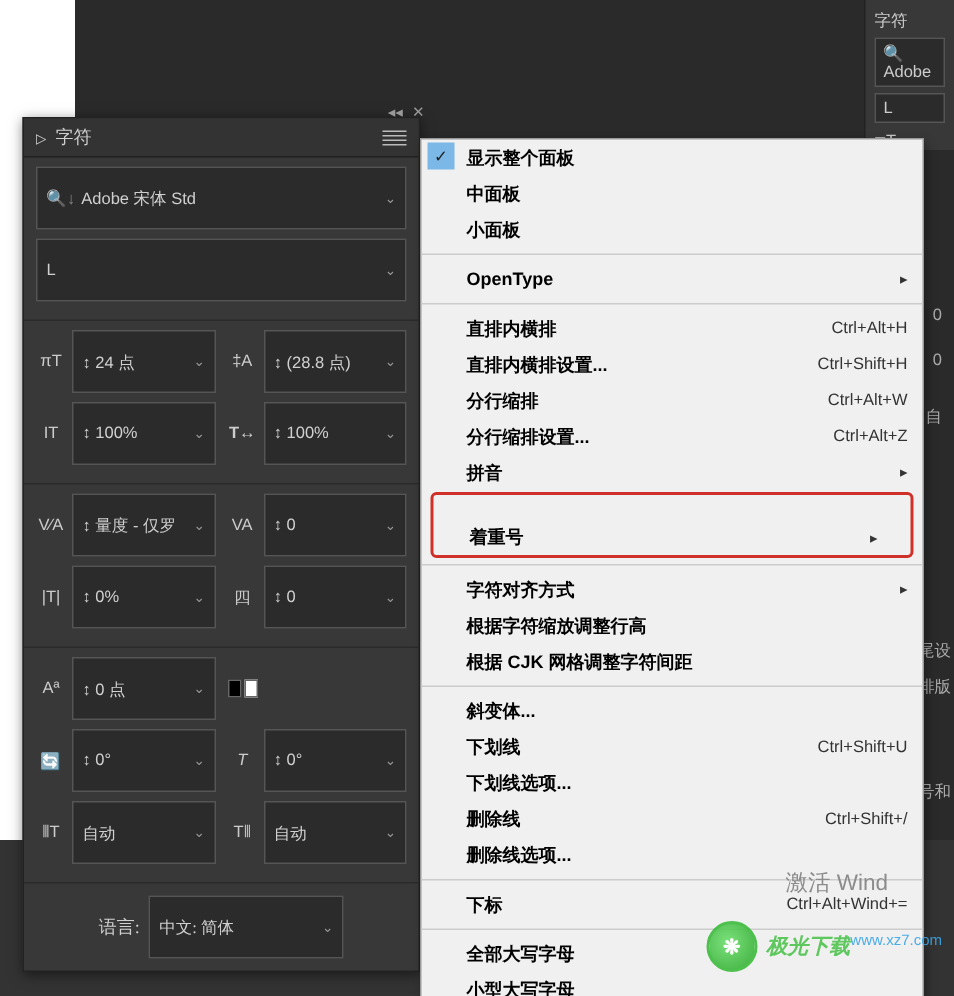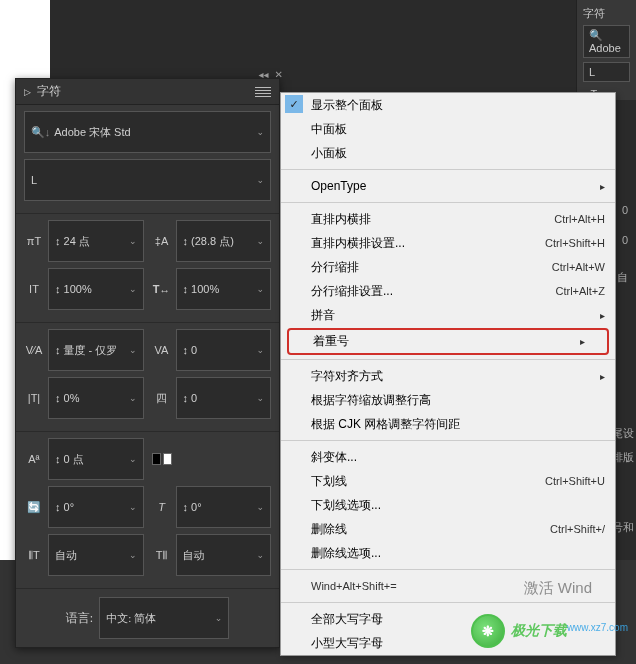--- a/index.html
+++ b/index.html
@@ -132,33 +132,33 @@
   }
   .ctx-item .check {
     position: absolute;
     left: 4px; top: 2px;
     width: 18px; height: 18px;
     background: #7bb8e8;
     color: #222;
     display: flex; align-items: center; justify-content: center;
     font-size: 11px;
   }
-  .ctx-item .label { flex: 1; }
+  .ctx-item .label { flex: 1; font-weight: bold; }
   .ctx-item .shortcut { color: #333; font-size: 11px; }
   .ctx-item .arrow { color: #333; font-size: 10px; margin-left: auto; }
   .ctx-sep {
     height: 1px;
     background: #ccc;
     margin: 4px 0;
   }
   .hl {
     border: 2px solid #d0302a;
     border-radius: 4px;
     margin: 1px 6px;
-    padding: 3px 22px 3px 24px;
+    padding: 20px 22px 3px 24px;
     height: auto;
   }
   .watermark {
     position: absolute;
     right: 8px; bottom: 16px;
     display: flex;
     align-items: center;
     gap: 6px;
     opacity: 0.9;
     pointer-events: none;
@@ -428,21 +428,22 @@
     </div>
   <div class="ctx-item">
       <span class="label">删除线</span>
       <span class="shortcut">Ctrl+Shift+/</span>
     </div>
   <div class="ctx-item">
       <span class="label">删除线选项...</span>
     </div>
   <div class="ctx-sep"></div>
   <div class="ctx-item">
-      <span class="shortcut">Wind+Alt+Shift+=</span>
+      <span class="label">下标</span>
+      <span class="shortcut">Ctrl+Alt+Wind+=</span>
     </div>
   <div class="ctx-sep"></div>
   <div class="ctx-item">
       <span class="label">全部大写字母</span>
     </div>
   <div class="ctx-item">
       <span class="label">小型大写字母</span>
     </div>
 
 </div>

